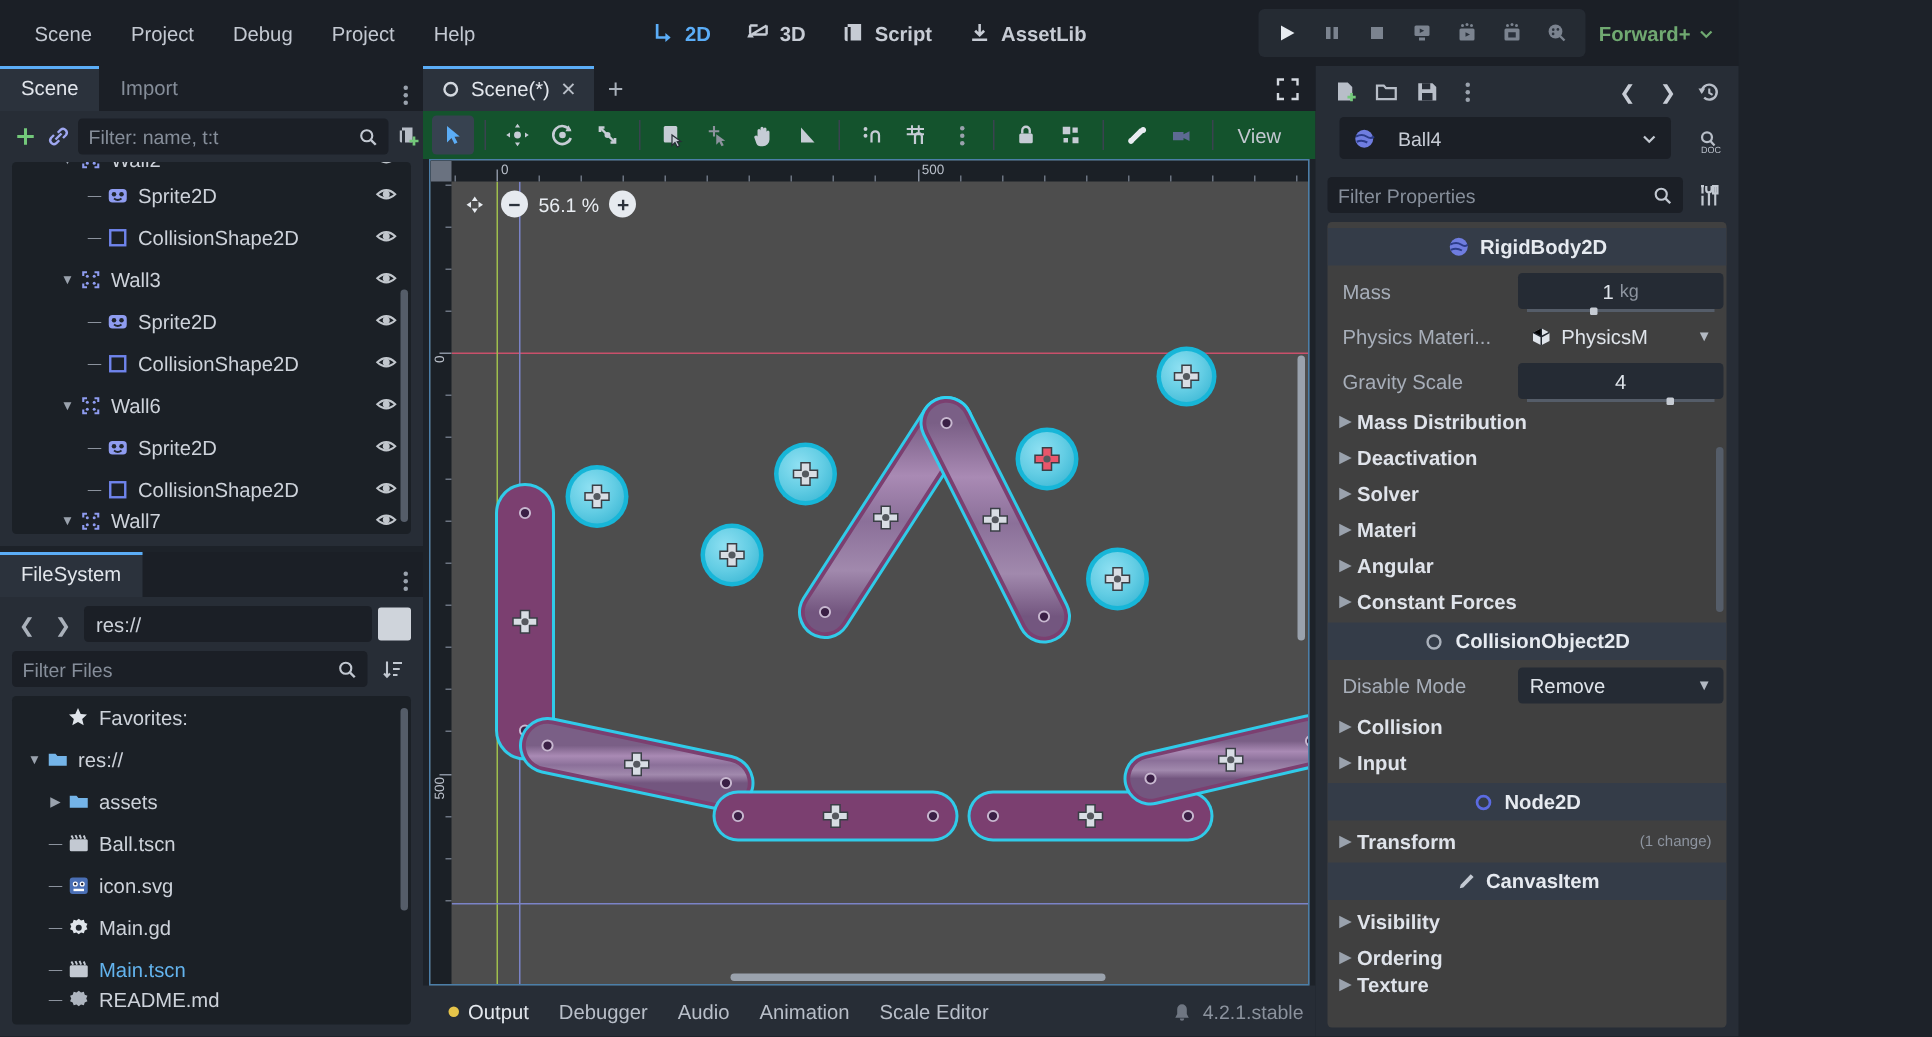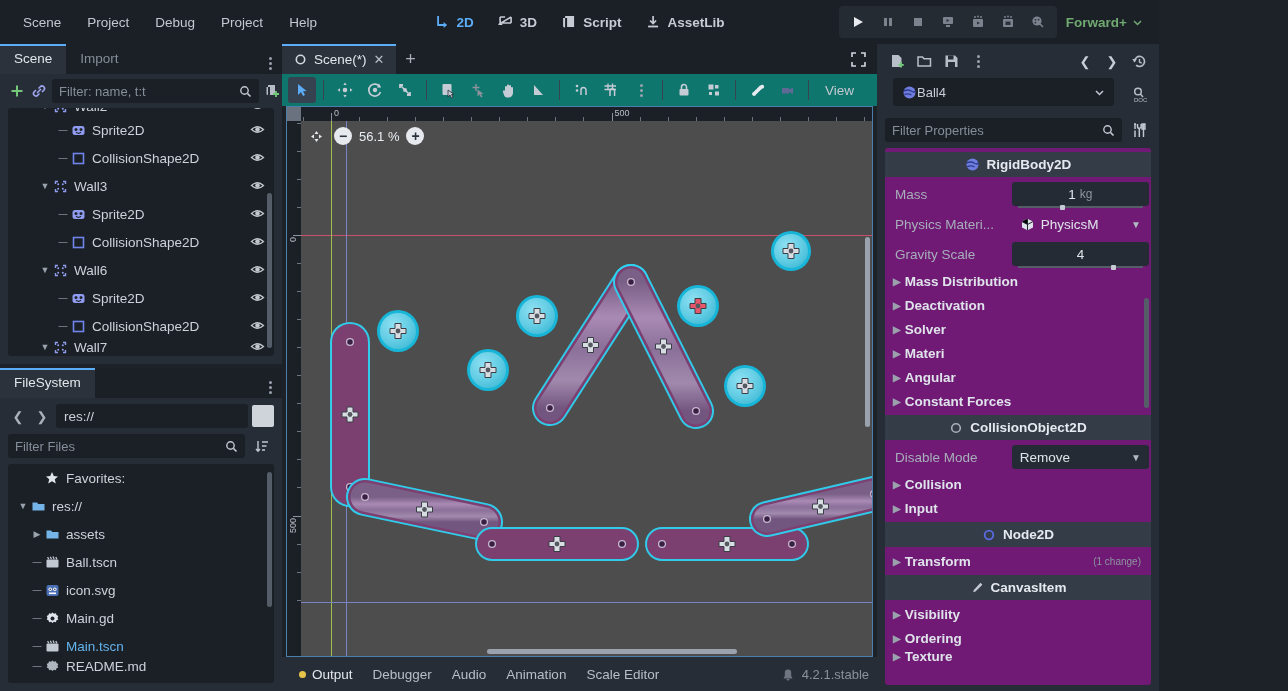--- a/index.html
+++ b/index.html
@@ -71,21 +71,21 @@
 
   
   .center-col { flex:1; display:flex; flex-direction:column; min-width:0; background:#1d2229; }
   .sc-tabbar { height:30px; background:#1b1f26; display:flex; align-items:center; position:relative;}
   .sc-tab { display:flex; align-items:center; gap:7px; height:30px; padding:0 12px; background:#2b323c; color:#e3e7ed; font-size:13.5px; position:relative; cursor:pointer;}
   .sc-tab::before { content:""; position:absolute; left:0; right:0; top:0; height:2px; background:#5badf7;}
   .tab-close { font-size:13px; color:#b8bec7; cursor:pointer;}
   .add-tab { width:28px; height:30px; display:flex; align-items:center; justify-content:center; color:#aab1bb; font-size:18px; cursor:pointer;}
   .fullscreen-btn{ margin-left:auto; margin-right:10px; cursor:pointer;}
 
-  .vp-toolbar { height:32px; background:#0f766e; display:flex; align-items:center; gap:2px; padding:0 6px;}
+  .vp-toolbar { height:32px; background:#14532d; display:flex; align-items:center; gap:2px; padding:0 6px;}
   .vt-btn { width:28px; height:26px; display:flex; align-items:center; justify-content:center; border-radius:3px; cursor:pointer;}
   .vt-btn.active { background:#374250;}
   .vt-sep { width:1px; height:20px; background:#3a4350; margin:0 5px;}
   .view-lbl { padding:4px 9px; font-size:13.5px; color:#c3c8d1; cursor:pointer; border-radius:3px;}
 
   .vp-frame { flex:1; margin:0 4px 0 4px; border:1px solid #4b7ea8; position:relative; overflow:hidden; min-height:0; background:#4d4d4d; }
   .ruler-h { position:absolute; top:0; left:0; right:0; height:14px; background:#1b2026; z-index:5;}
   .ruler-v { position:absolute; top:0; left:0; bottom:0; width:14px; background:#1b2026; z-index:6;}
   .ruler-corner{ position:absolute; top:0; left:0; width:14px; height:14px; background:#6a7280; z-index:7;}
   .tick { position:absolute; bottom:0; width:1px; height:4px; background:#6c7481;}
@@ -113,23 +113,23 @@
   .bottom-bar { height:34px; background:#272d36; display:flex; align-items:center; gap:2px; padding:0 8px; flex:0 0 34px;}
   .bp-item { display:flex; align-items:center; gap:6px; padding:4px 9px; font-size:13.5px; color:#b8bec8; cursor:pointer; border-radius:3px;}
   .bp-item.active { color:#e4e8ee;}
   .dot-y { width:7px; height:7px; border-radius:50%; background:#e6c44a; display:inline-block;}
   .ver { margin-left:auto; display:flex; align-items:flex-end; gap:7px; color:#8b929d; font-size:13px;}
 
   
   .right-col { width:282px; flex:0 0 282px; background:#1d2229; display:flex; flex-direction:column;}
   .insp-dock { flex:1; background:#272d36; display:flex; flex-direction:column; min-height:0;}
   .insp-toolbar { display:flex; align-items:center; gap:3px; padding:5px 8px; height:34px;}
-  .insp-sel { display:flex; align-items:center; gap:0; margin:0 8px 6px; background:#1b1f26; border-radius:3px; height:28px; padding:0 9px; flex:1;}
+  .insp-sel { display:flex; align-items:center; gap:15px; margin:0 8px 6px; background:#1b1f26; border-radius:3px; height:28px; padding:0 9px; flex:1;}
   .insp-row-h { display:flex; align-items:center; gap:5px; padding:0 8px 6px;}
-  .prop-scroll { flex:1; overflow:hidden; position:relative; margin:0 8px 6px; background:#701a75; border-radius:3px;}
+  .prop-scroll { flex:1; overflow:hidden; position:relative; margin:0 8px 6px; background:#404040; border-radius:3px;}
   .prop-inner { position:absolute; inset:0; padding:2px 0;}
   .cat { background:#343c48; margin:2px 0; height:25px; display:flex; align-items:center; justify-content:center; gap:7px; font-weight:bold; font-size:13.5px; color:#e6eaf0;}
   .prop { display:flex; align-items:center; height:30px; padding:0 2px 0 10px; font-size:13.5px;}
   .prop-label { color:#a7aeb9; width:46%; }
   .prop-val { flex:1; background:#252b34; border-radius:3px; height:24px; display:flex; align-items:center; justify-content:center; position:relative; color:#dfe4ea;}
   .unit { color:#8d949f; font-size:12px; margin-left:4px;}
   .slider { position:absolute; left:6px; right:6px; bottom:-2px; height:2px; background:#555d69;}
   .knob { position:absolute; width:5px; height:5px; background:#c6cbd3; border-radius:1px; top:-1.5px;}
   .sect { display:flex; align-items:center; height:24px; padding-left:8px; font-size:13.5px; font-weight:bold; color:#dfe3ea; cursor:pointer;}
   .sect .chev { color:#9aa2ad; font-size:10px; margin-right:4px;}

